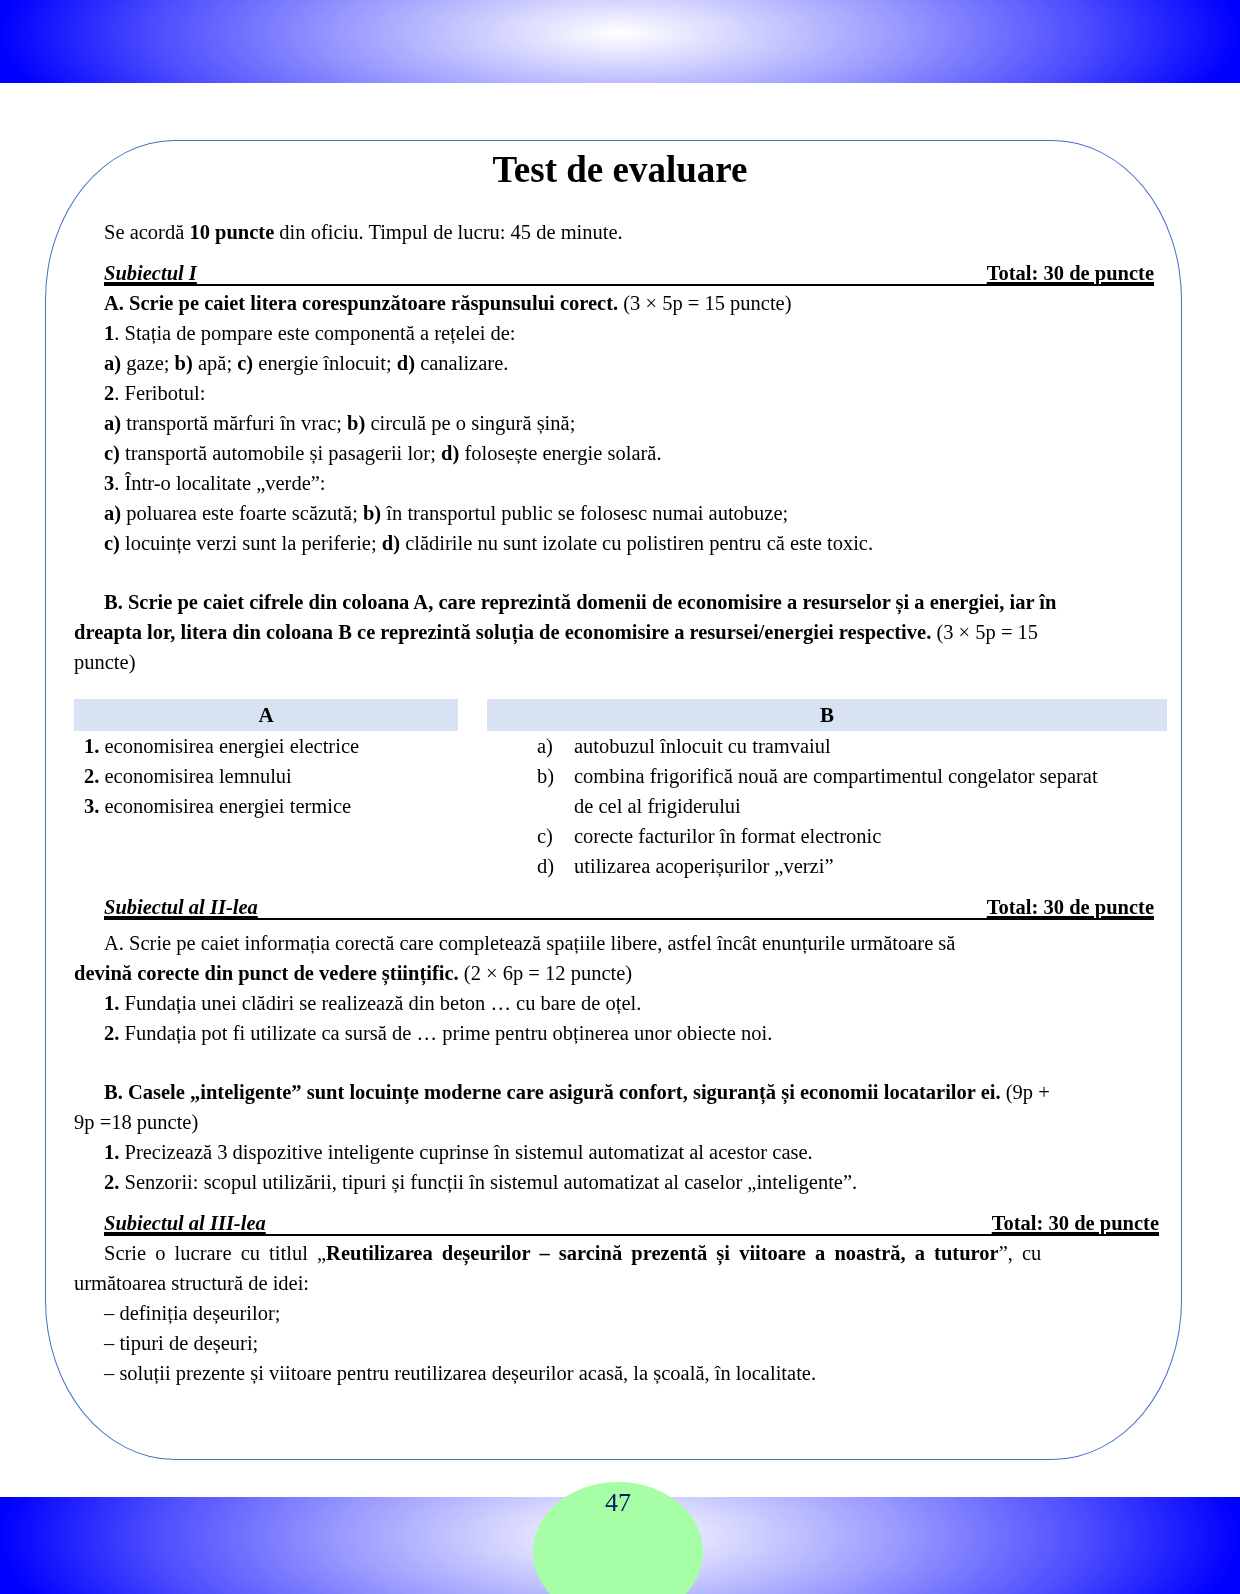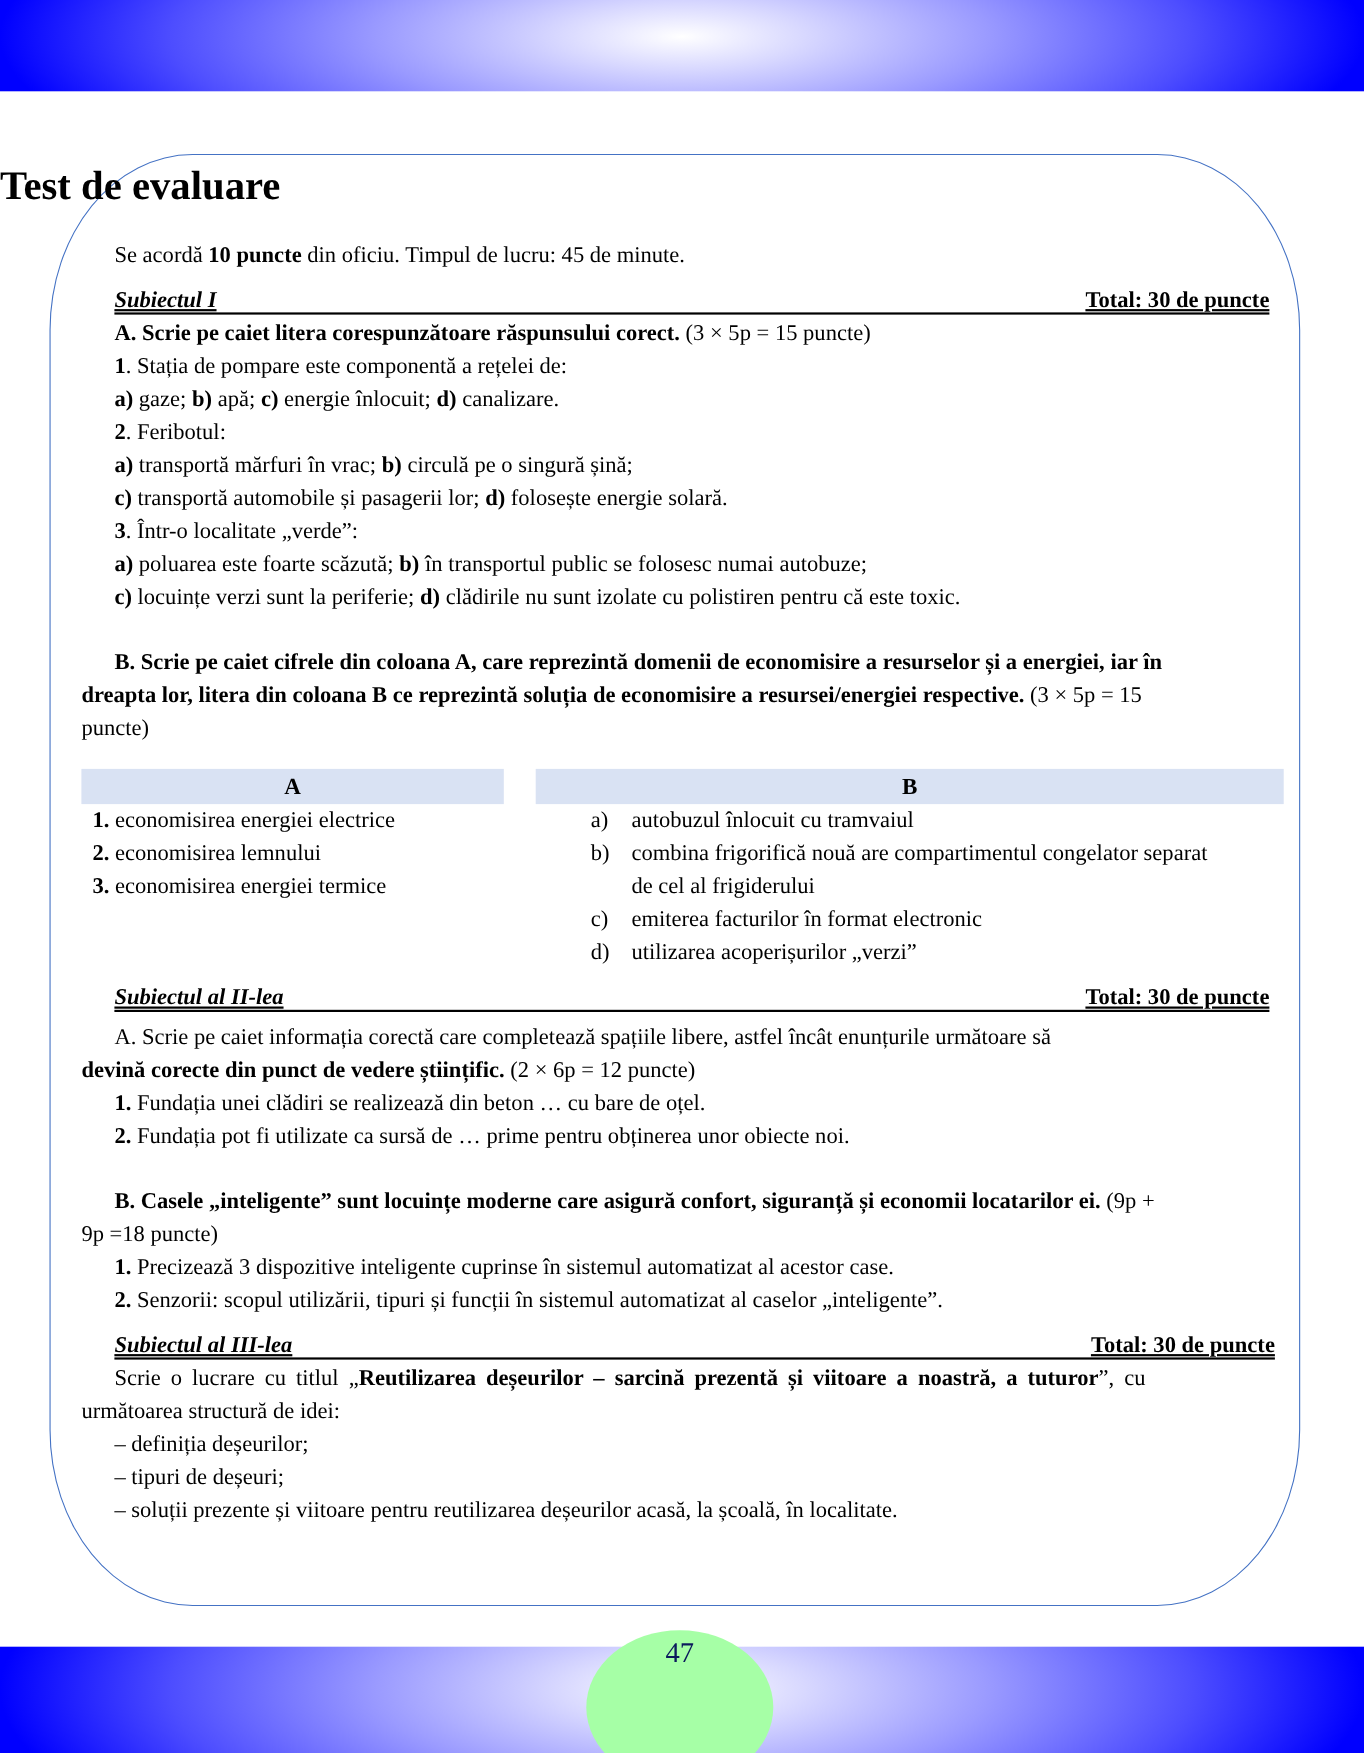--- a/index.html
+++ b/index.html
@@ -4,21 +4,21 @@
 <style>
   html, body { margin:0; padding:0; }
   body { width:1240px; height:1594px; position:relative; background:#ffffff; overflow:hidden;
          font-family:"Liberation Serif", "DejaVu Serif", serif; color:#000; }
   .band { position:absolute; left:0; width:1240px;
           background: radial-gradient(ellipse 50% 200% at 50% 40%, #ffffff 0%, #d8d8ff 18%, #9a9aff 45%, #4d4dff 75%, #0000ff 100%); }
   .band.top { top:0; height:83px; }
   .band.bottom { top:1497px; height:97px; }
   .frame { position:absolute; left:45px; top:140px; width:1137px; height:1320px;
            border:1.5px solid #4472c4; border-radius:130px / 160px; box-sizing:border-box; }
-  .title { position:absolute; top:148px; left:0; width:1240px; text-align:left;
+  .title { position:absolute; top:148px; left:0; width:1240px; text-align:center;
            font-weight:bold; font-size:37px; }
   .content { position:absolute; left:74px; top:0; width:1093px; font-size:20.5px; line-height:30px; }
   .line { position:absolute; left:0; white-space:nowrap; }
   .ind { padding-left:30px; }
   .just { text-align:justify; text-align-last:left; white-space:normal; width:1093px; }
   b { font-weight:bold; }
   .subhead { position:absolute; left:30px; width:1050px; font-weight:bold; border-bottom:2px solid #000;
              height:22px; line-height:22px; }
   .subhead span.l { text-decoration:underline; position:absolute; left:0;font-style:italic; }
   .subhead span.r { text-decoration:underline; position:absolute; right:0; }
@@ -84,21 +84,21 @@
   <div class="line" style="top:731px; left:10px"><b>1.</b><span> economisirea energiei electrice</span></div>
   <div class="line" style="top:761px; left:10px"><b>2.</b><span> economisirea lemnului</span></div>
   <div class="line" style="top:791px; left:10px"><b>3.</b><span> economisirea energiei termice</span></div>
 
   <div class="line" style="top:731px; left:463px">a)</div>
   <div class="line" style="top:731px; left:500px">autobuzul înlocuit cu tramvaiul</div>
   <div class="line" style="top:761px; left:463px">b)</div>
   <div class="line" style="top:761px; left:500px">combina frigorifică nouă are compartimentul congelator separat</div>
   <div class="line" style="top:791px; left:500px">de cel al frigiderului</div>
   <div class="line" style="top:821px; left:463px">c)</div>
-  <div class="line" style="top:821px; left:500px">emiterea facturilor în format electronic</div>
+  <div class="line" style="top:821px; left:500px">corecte facturilor în format electronic</div>
   <div class="line" style="top:851px; left:463px">d)</div>
   <div class="line" style="top:851px; left:500px">utilizarea acoperișurilor „verzi”</div>
 
   <div class="subhead" style="top:896px">
     <span class="l">Subiectul al II-lea</span>
     <span class="r">Total: 30 de puncte</span>
   </div>
   <div class="line ind just" style="top:928px; width:1063px; font-weight:normal;">A. Scrie pe caiet informația corectă care completează spațiile libere, astfel încât enunțurile următoare să</div>
   <div class="line" style="top:958px">
     <b>devină corecte din punct de vedere științific.</b><span> (2 × 6p = 12 puncte)</span>

